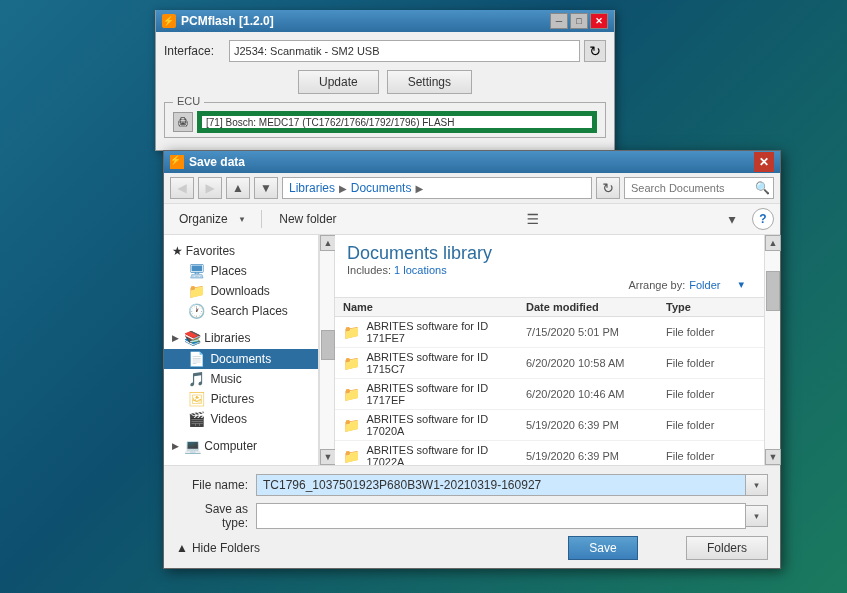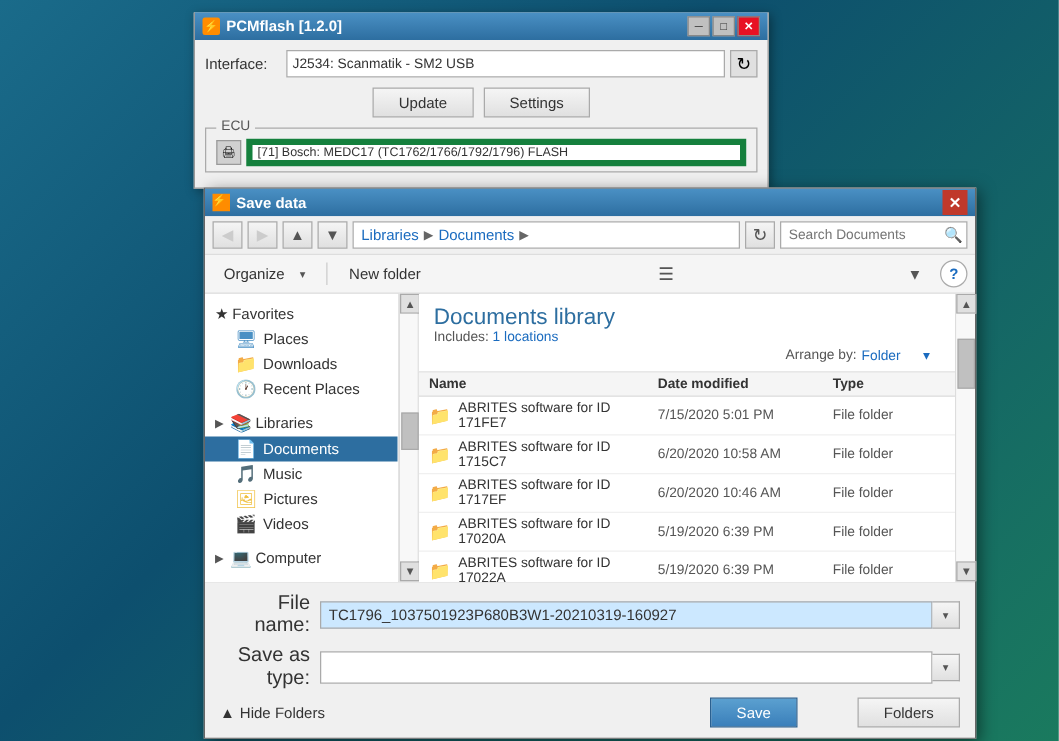--- a/index.html
+++ b/index.html
@@ -391,20 +391,21 @@
       color: #2d6ea0;
       font-weight: normal;
     }
     .library-subtitle {
       font-size: 11px;
       color: #555;
     }
     .arrange-row {
       display: flex;
       justify-content: flex-end;
+      align-items: center;
       padding: 2px 8px;
       font-size: 11px;
       color: #555;
       gap: 4px;
     }
     .arrange-dropdown {
       color: #1a6bbf;
       cursor: pointer;
       display: flex;
       align-items: center;
@@ -450,21 +451,21 @@
       padding: 8px 12px;
       background: #f0f0f0;
     }
     .input-row {
       display: flex;
       align-items: center;
       margin-bottom: 6px;
     }
     .input-label {
       width: 80px;
-      font-size: 16px;
+      font-size: 12px;
       color: #333;
       text-align: right;
       padding-right: 8px;
     }
     .filename-input {
       flex: 1;
       height: 22px;
       border: 1px solid #aaa;
       background: #cce8ff;
       padding: 0 6px;
@@ -624,21 +625,21 @@
         <div class="tree-item">
           <span class="folder-icon desktop">🖥</span>
           <span>Places</span>
         </div>
         <div class="tree-item">
           <span class="folder-icon downloads">📁</span>
           <span>Downloads</span>
         </div>
         <div class="tree-item">
           <span class="folder-icon recent">🕐</span>
-          <span>Recent Places</span>
+          <span>Search Places</span>
         </div>
       </div>
 
       <div class="tree-section">
         <div class="section-header">
           <span class="tree-expand">▶</span>
           <span style="font-size:14px;color:#4a90c4;">📚</span>
           <span>Libraries</span>
         </div>
         <div class="tree-item highlighted">

